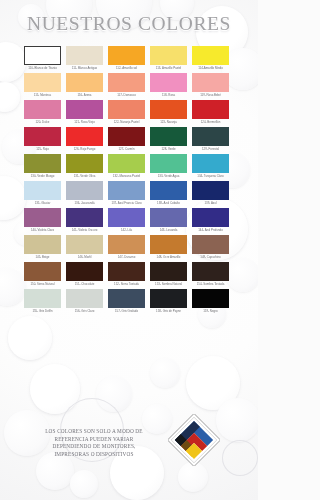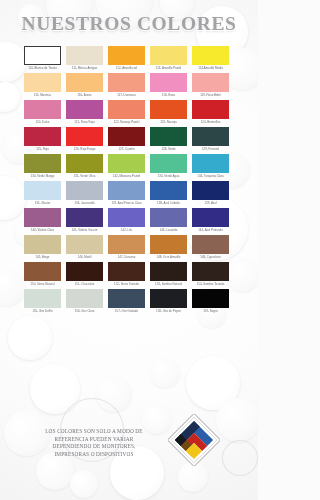--- a/index.html
+++ b/index.html
@@ -45,21 +45,21 @@
   }
 
   
   #title {
     position: absolute;
     top: 13px;
     left: 0;
     width: 258px;
     text-align: center;
     font-family: "Liberation Serif", serif;
-    font-weight: bold;
+    font-weight: normal;
     font-size: 19.5px;
     letter-spacing: 0.6px;
     color: #a3a3a6;
     text-shadow: 0 1px 0 #ffffff, 0 2px 2px rgba(120,120,130,0.22);
     z-index: 5;
     white-space: nowrap;
   }
 
   
   #grid {

